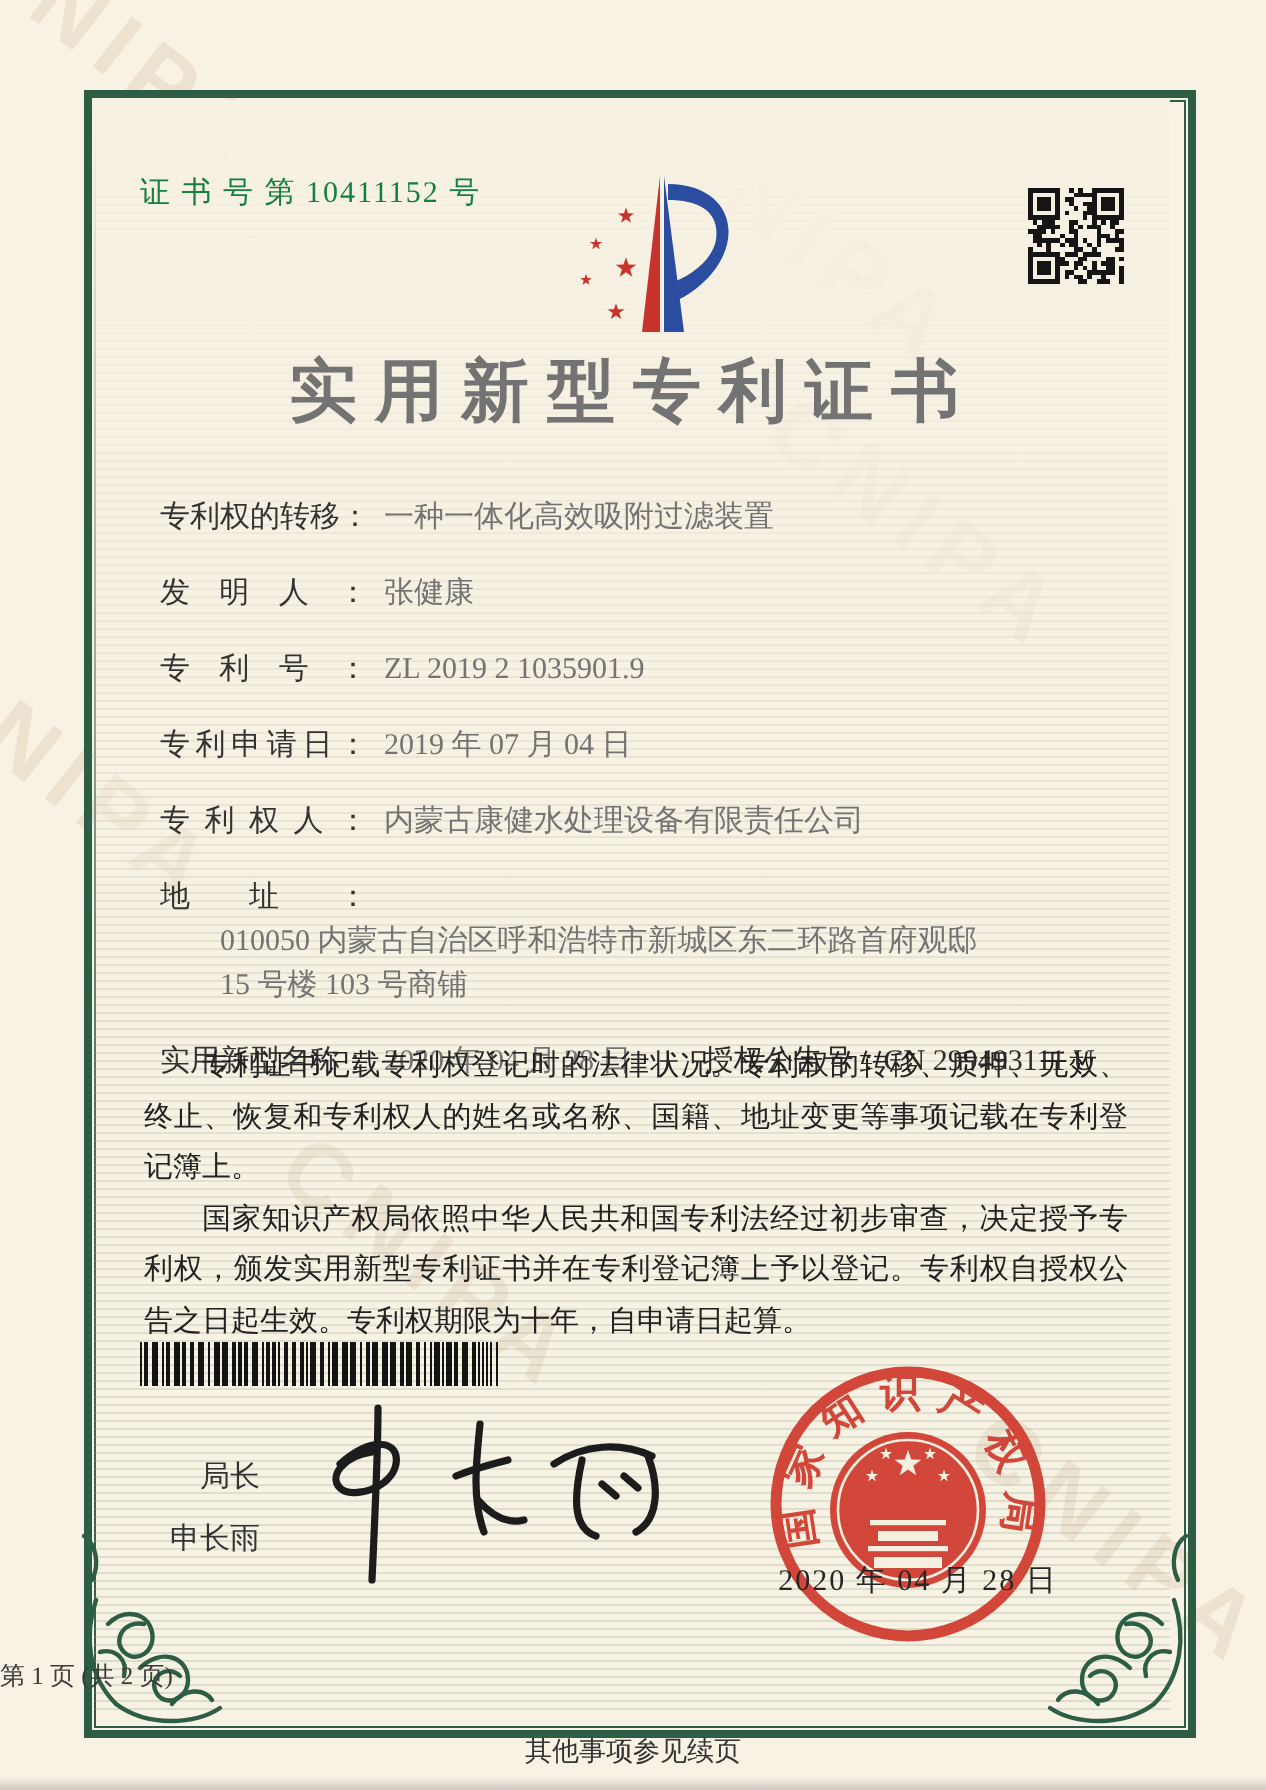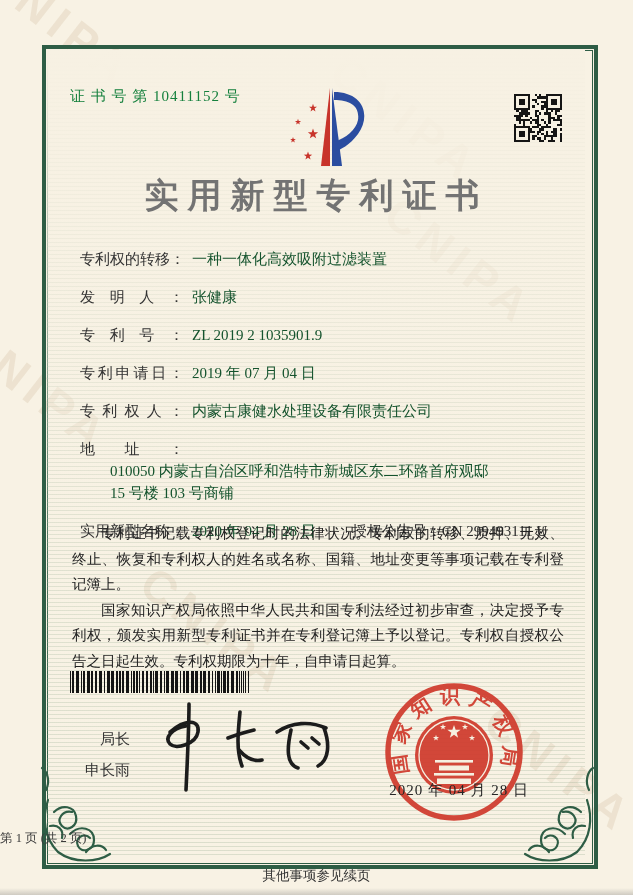--- a/index.html
+++ b/index.html
@@ -29,21 +29,21 @@
   .content{position:absolute;inset:0;z-index:4;}
   .cert-no{position:absolute;left:70px;top:87px;font-size:15px;letter-spacing:1px;color:#15803d;}
   .logo{position:absolute;left:250px;top:82px;}
   .qr{position:absolute;left:514px;top:94px;}
   .title{position:absolute;left:0;top:173px;width:100%;text-align:center;
     font-size:34px;font-weight:bold;letter-spacing:9px;color:#737373;}
   .fields{position:absolute;left:80px;top:249px;width:486px;font-size:15px;}
   .frow{margin-bottom:17px;line-height:21px;white-space:nowrap;}
   .flabel{display:inline-block;width:104px;text-align:justify;text-align-last:justify;
     vertical-align:top;color:#333;}
-  .fvalue{display:inline-block;vertical-align:top;margin-left:8px;color:#14532d;}
+  .fvalue{display:inline-block;vertical-align:top;margin-left:8px;color:#737373;}
   .frow.wrap{white-space:normal;}
   .frow.wrap .fvalue{width:382px;line-height:22px;margin-left:30px;}
   .frow.pair .pair2{margin-left:36px;}
   .paras{position:absolute;left:72px;top:521px;width:492px;font-size:14.5px;
     line-height:25.5px;color:#222;text-align:justify;font-style:oblique 7deg;}
   .paras p{margin:0;text-indent:2em;}
   .barcode{position:absolute;left:70px;top:671px;}
   .signer{position:absolute;left:85px;top:723px;font-size:15px;line-height:31px;
     color:#333;font-family:"Liberation Sans","DejaVu Sans",sans-serif;text-align:right;}
   .signature{position:absolute;left:142px;top:698px;}

